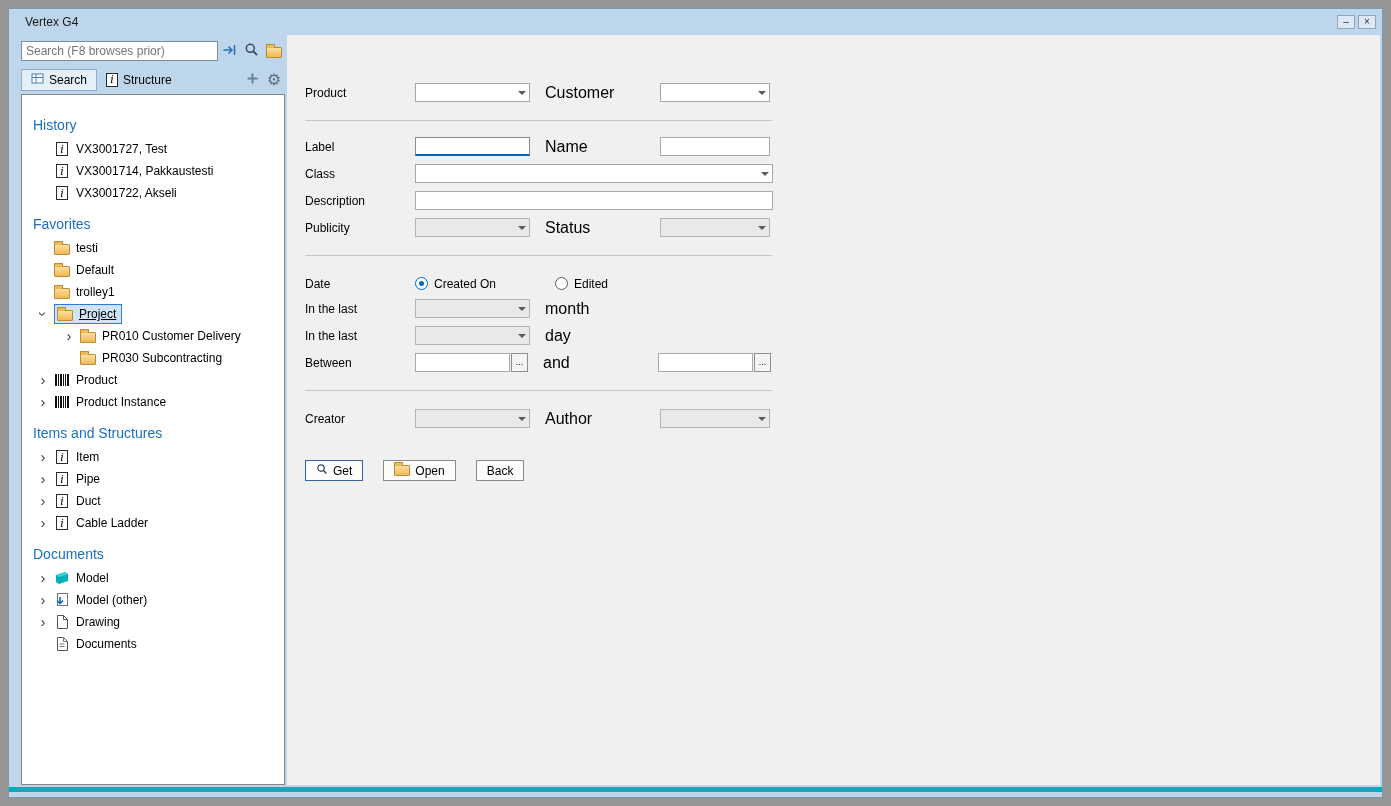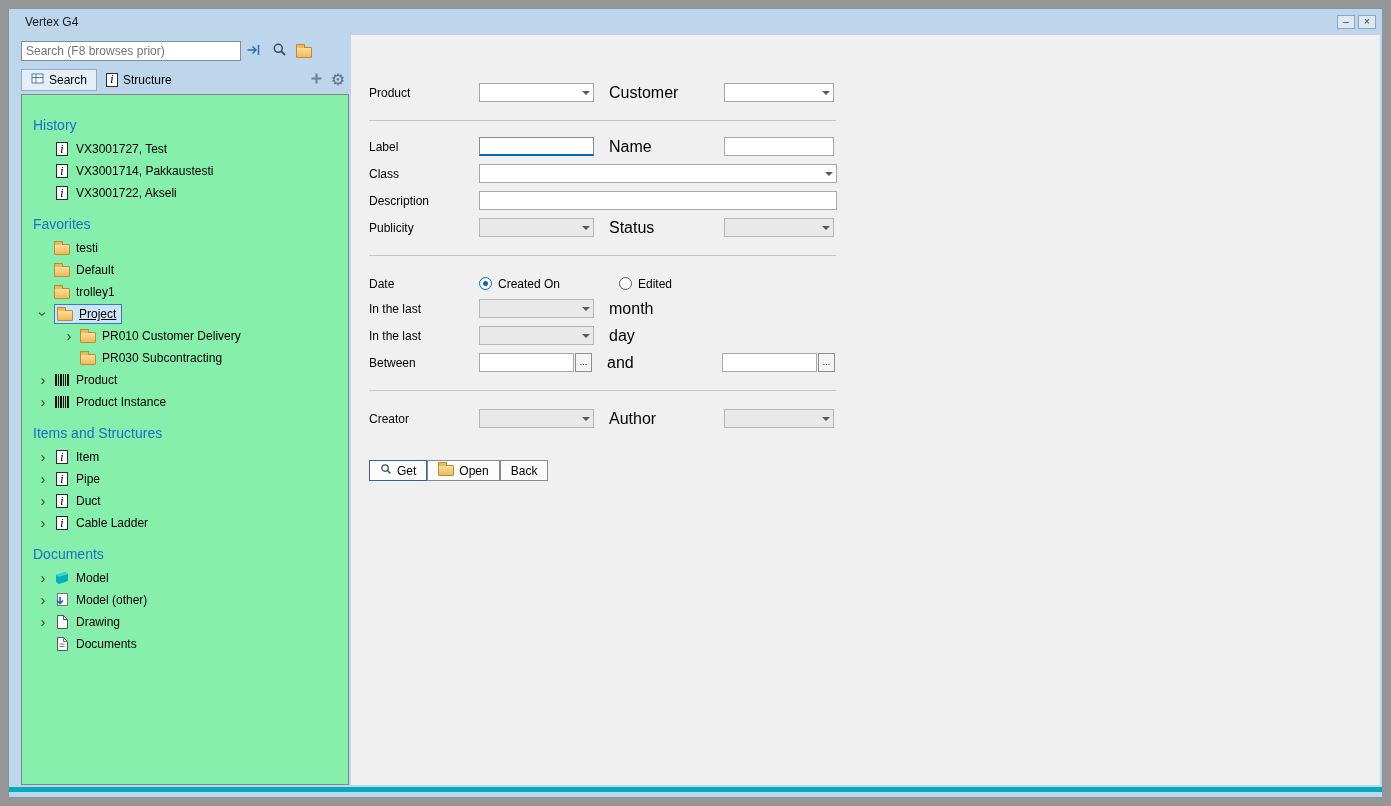--- a/index.html
+++ b/index.html
@@ -14,36 +14,36 @@
   .titlebar { height:26px; display:flex; align-items:center; padding:0 6px 0 16px; flex:none; }
   .title-text { font-size:12px; color:#1a1a1a; }
   .winbtns { margin-left:auto; display:flex; }
   .winbtn { width:18px; height:14px; margin-left:3px; background:#dce8f3; border:1px solid #8fa6ba;
             display:flex; align-items:center; justify-content:center; font-size:10px; line-height:1;
             color:#333; cursor:default; }
 
   
   .content { flex:1; display:flex; padding:0 2px 2px 12px; overflow:hidden; }
 
-  .leftcol { width:328px; flex:none; display:flex; flex-direction:column; margin-right:2px; }
+  .leftcol { width:264px; flex:none; display:flex; flex-direction:column; margin-right:2px; }
 
   .toolbar { margin-top:5px; height:22px; display:flex; align-items:center; flex:none; }
   .search-input { width:220px; height:20px; border:1px solid #7d8f9e; background:#fff;
                   font:12px "Liberation Sans","DejaVu Sans",sans-serif; color:#333; padding:0 4px; outline:none; }
   .tbtn { width:24px; height:22px; border:none; background:transparent; display:flex;
           align-items:center; justify-content:center; margin-left:1px; cursor:default; }
 
   .tabbar { margin-top:6px; height:23px; display:flex; align-items:center; flex:none; }
   .tab { height:22px; display:flex; align-items:center; gap:5px; padding:0 9px; font-size:12px; cursor:default; }
   .tab.active { background:#e4eff8; border:1px solid #90aecb; }
   .tabbar-right { margin-left:auto; display:flex; align-items:center; }
   .mini-btn { width:22px; height:22px; display:flex; align-items:center; justify-content:center; cursor:default; }
   .gear-glyph { font-size:16px; color:#5f6f7d; }
 
-  .sidebar { flex:1; margin-top:3px; background:#86efac; border:1px solid #858585;
+  .sidebar { flex:1; margin-top:3px; background:#ffffff; border:1px solid #858585;
              overflow:hidden; padding-top:10px; }
 
   .sec-title { font-size:14px; color:#1a6fc4; margin:12px 0 5px 11px; }
   .sec-title.bold { font-weight:bold; }
   .tree-row { height:22px; display:flex; align-items:center; padding-left:10px; white-space:nowrap; }
   .tree-row.ind1 { padding-left:36px; }
   .chev { width:22px; flex:none; text-align:center; font-size:15px; line-height:20px; color:#3d3d3d;
           display:inline-block; }
   .chev.exp { transform:rotate(90deg); }
   .tree-label { font-size:12px; }
@@ -91,21 +91,21 @@
   .radio.on::after { content:''; position:absolute; left:3px; top:3px; right:3px; bottom:3px;
                      background:#0067c0; border-radius:50%; }
   .rlabel { font-size:12px; }
 
   .dots { width:17px; height:19px; margin-left:1px; border:1px solid #8f8f8f; background:#f4f4f4;
           font-size:9px; line-height:1; cursor:default; padding:0; }
 
   .btnrow { margin:32px 0 0 18px; display:flex; align-items:center; }
   .btn { height:21px; display:inline-flex; align-items:center; gap:5px; padding:0 10px;
          background:#fcfcfc; border:1px solid #8a8a8a; font:12px "Liberation Sans","DejaVu Sans",sans-serif;
-         margin-right:0; cursor:default; }
+         margin-right:20px; cursor:default; }
   .btn.default { border-color:#35639b; }
 
   .teal-bar { height:5px; background:#00adb8; flex:none; margin-top:0; }
 </style>
 </head>
 <body>
 
 <div class="frame">
   <div class="window">
 

